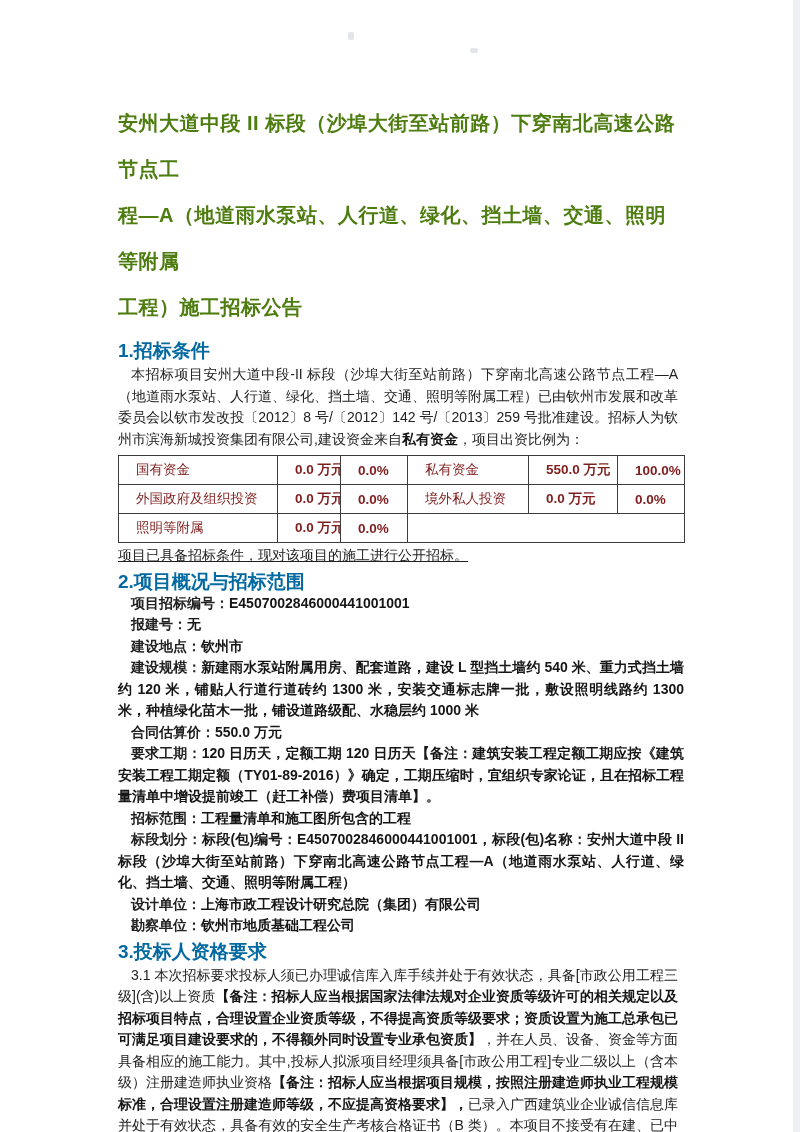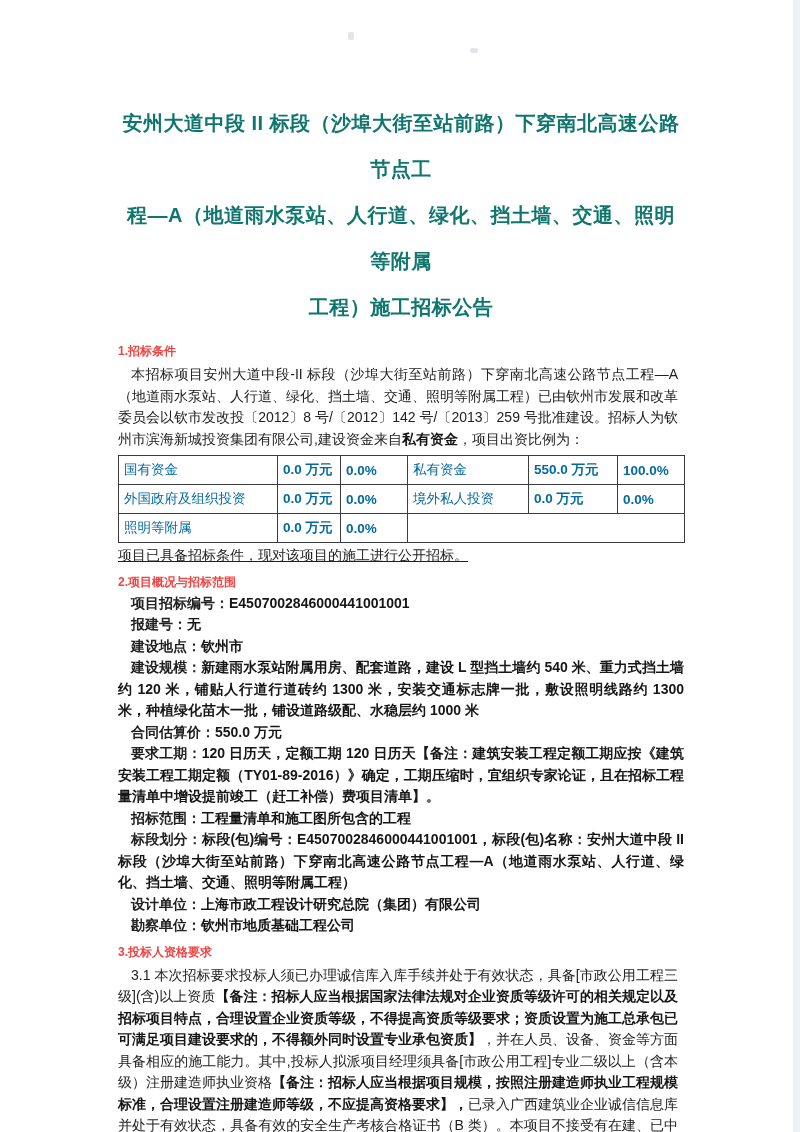--- a/index.html
+++ b/index.html
@@ -7,37 +7,37 @@
     width:800px;height:1132px;position:relative;overflow:hidden;
     background:#ffffff;
     font-family:"Liberation Sans","DejaVu Sans",sans-serif;
     color:#212121;
   }
   .scan-edge{position:absolute;right:0;top:0;width:7px;height:1132px;background:#eef1f4;}
   .smudge{position:absolute;background:#e3e6e9;border-radius:2px;}
   .page{position:absolute;left:118px;top:0;width:566px;}
   .title{
     margin-top:100px;
-    font-size:20px;font-weight:bold;text-align:center;
-    line-height:46px;color:#0f766e;letter-spacing:0.5px;
+    font-size:20px;font-weight:bold;
+    line-height:46px;color:#4d7c0f;letter-spacing:0.5px;
   }
   .sec-heading{
-    font-size:12px;font-weight:bold;color:#ef4444;
+    font-size:19px;font-weight:bold;color:#0369a1;
     margin:10px 0 0 0;line-height:22px;
   }
   .para{font-size:14px;line-height:21.5px;margin:2px 6px 0 0;text-align:justify;}
   .indent{text-indent:13px;}
   .item{font-size:14px;line-height:21.5px;margin:0;text-indent:13px;text-align:justify;font-weight:bold;}
   .item b, .para b{color:#161616;}
   table.funding{
     border-collapse:collapse;margin-top:5px;width:566px;table-layout:fixed;
   }
   table.funding td{
     border:1.5px solid #3c3c3c;height:26px;
-    font-size:13.5px;padding:1px 5px;color:#0369a1;
+    font-size:13.5px;padding:1px 17px;color:#7f1d1d;
     overflow:hidden;white-space:nowrap;
   }
   td.num{font-weight:bold;}
   .after-table{font-size:14px;line-height:21.5px;margin:2px 0 0 0;text-decoration:underline;}
 </style>
 </head>
 <body>
 
 <div class="scan-edge"></div>
 <div class="smudge" style="left:348px;top:32px;width:6px;height:8px;"></div>

